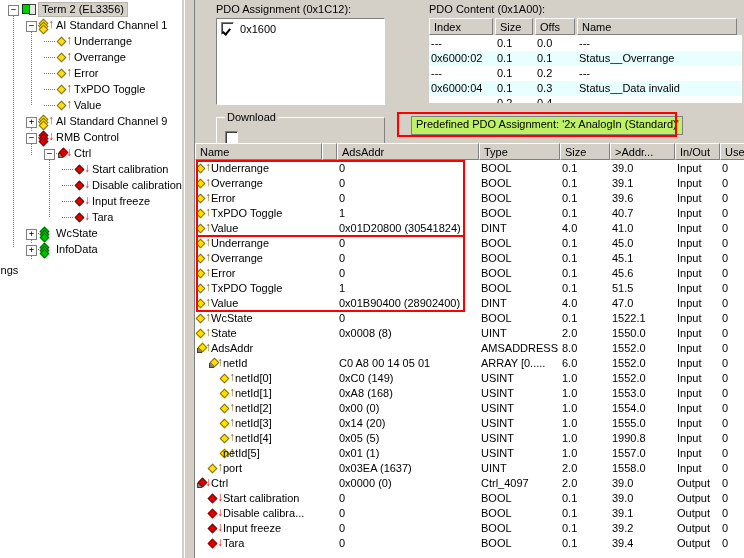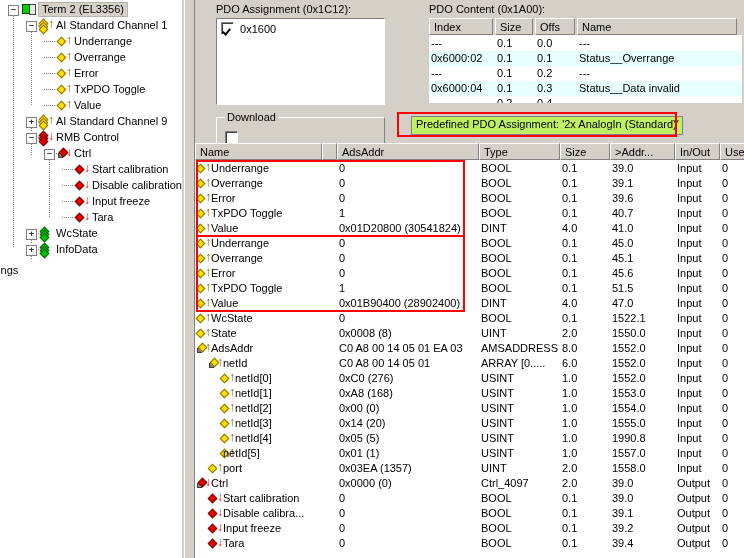--- a/index.html
+++ b/index.html
@@ -504,21 +504,20 @@
         <span class="cell" style="left:482px;width:45px;">Input</span>
         <span class="cell" style="left:527px;width:26px;">0</span>
       </div>
       <div class="row" style="top:198px;">
         <span class="nm" style="left:2px;top:2px;"><span style="position:relative;display:inline-block;width:14px;height:12px;"><span class="stack" style="width:14px;height:12px;">
               <i style="left:0px;top:5px;width:3px;height:3px;background:#808080;border:1px solid #404040;transform:none;"></i>
               <i style="left:2px;top:1px;background:#ffe000;border:1px solid #8a7000;width:5px;height:5px;"></i>
               <b style="position:absolute;left:8px;top:-2px;font-size:12px;line-height:12px;color:#806000;font-weight:bold;">↑</b>
             </span></span></span>
         <span class="cell" style="left:16px;width:127px;">AdsAddr</span>
-        <span class="cell" style="left:144px;width:142px;">C0 A8 00 14 05 01 EA 03</span>
         <span class="cell" style="left:286px;width:81px;">AMSADDRESS</span>
         <span class="cell" style="left:367px;width:50px;">8.0</span>
         <span class="cell" style="left:417px;width:65px;">1552.0</span>
         <span class="cell" style="left:482px;width:45px;">Input</span>
         <span class="cell" style="left:527px;width:26px;">0</span>
       </div>
       <div class="row" style="top:213px;">
         <span class="nm" style="left:14px;top:2px;"><span style="position:relative;display:inline-block;width:14px;height:12px;"><span class="stack" style="width:14px;height:12px;">
               <i style="left:0px;top:5px;width:3px;height:3px;background:#808080;border:1px solid #404040;transform:none;"></i>
               <i style="left:2px;top:1px;background:#ffe000;border:1px solid #8a7000;width:5px;height:5px;"></i>
@@ -531,21 +530,21 @@
         <span class="cell" style="left:417px;width:65px;">1552.0</span>
         <span class="cell" style="left:482px;width:45px;">Input</span>
         <span class="cell" style="left:527px;width:26px;">0</span>
       </div>
       <div class="row" style="top:228px;">
         <span class="nm" style="left:26px;top:2px;"><span style="position:relative;display:inline-block;width:14px;height:12px;"><span class="stack" style="width:14px;height:12px;">
               <i style="left:0px;top:2px;background:#ffe000;border:1px solid #8a7000;width:5px;height:5px;"></i>
               <b style="position:absolute;left:8px;top:-2px;font-size:12px;line-height:12px;color:#806000;font-weight:bold;">↑</b>
             </span></span></span>
         <span class="cell" style="left:40px;width:103px;">netId[0]</span>
-        <span class="cell" style="left:144px;width:142px;">0xC0 (276)</span>
+        <span class="cell" style="left:144px;width:142px;">0xC0 (149)</span>
         <span class="cell" style="left:286px;width:81px;">USINT</span>
         <span class="cell" style="left:367px;width:50px;">1.0</span>
         <span class="cell" style="left:417px;width:65px;">1552.0</span>
         <span class="cell" style="left:482px;width:45px;">Input</span>
         <span class="cell" style="left:527px;width:26px;">0</span>
       </div>
       <div class="row" style="top:243px;">
         <span class="nm" style="left:26px;top:2px;"><span style="position:relative;display:inline-block;width:14px;height:12px;"><span class="stack" style="width:14px;height:12px;">
               <i style="left:0px;top:2px;background:#ffe000;border:1px solid #8a7000;width:5px;height:5px;"></i>
               <b style="position:absolute;left:8px;top:-2px;font-size:12px;line-height:12px;color:#806000;font-weight:bold;">↑</b>
@@ -609,21 +608,21 @@
         <span class="cell" style="left:417px;width:65px;">1557.0</span>
         <span class="cell" style="left:482px;width:45px;">Input</span>
         <span class="cell" style="left:527px;width:26px;">0</span>
       </div>
       <div class="row" style="top:318px;">
         <span class="nm" style="left:14px;top:2px;"><span style="position:relative;display:inline-block;width:14px;height:12px;"><span class="stack" style="width:14px;height:12px;">
               <i style="left:0px;top:2px;background:#ffe000;border:1px solid #8a7000;width:5px;height:5px;"></i>
               <b style="position:absolute;left:8px;top:-2px;font-size:12px;line-height:12px;color:#806000;font-weight:bold;">↑</b>
             </span></span></span>
         <span class="cell" style="left:28px;width:115px;">port</span>
-        <span class="cell" style="left:144px;width:142px;">0x03EA (1357)</span>
+        <span class="cell" style="left:144px;width:142px;">0x03EA (1637)</span>
         <span class="cell" style="left:286px;width:81px;">UINT</span>
         <span class="cell" style="left:367px;width:50px;">2.0</span>
         <span class="cell" style="left:417px;width:65px;">1558.0</span>
         <span class="cell" style="left:482px;width:45px;">Input</span>
         <span class="cell" style="left:527px;width:26px;">0</span>
       </div>
       <div class="row" style="top:333px;">
         <span class="nm" style="left:2px;top:2px;"><span style="position:relative;display:inline-block;width:14px;height:12px;"><span class="stack" style="width:14px;height:12px;">
               <i style="left:0px;top:5px;width:3px;height:3px;background:#808080;border:1px solid #404040;transform:none;"></i>
               <i style="left:2px;top:1px;background:#e00000;border:1px solid #800000;width:5px;height:5px;"></i>

